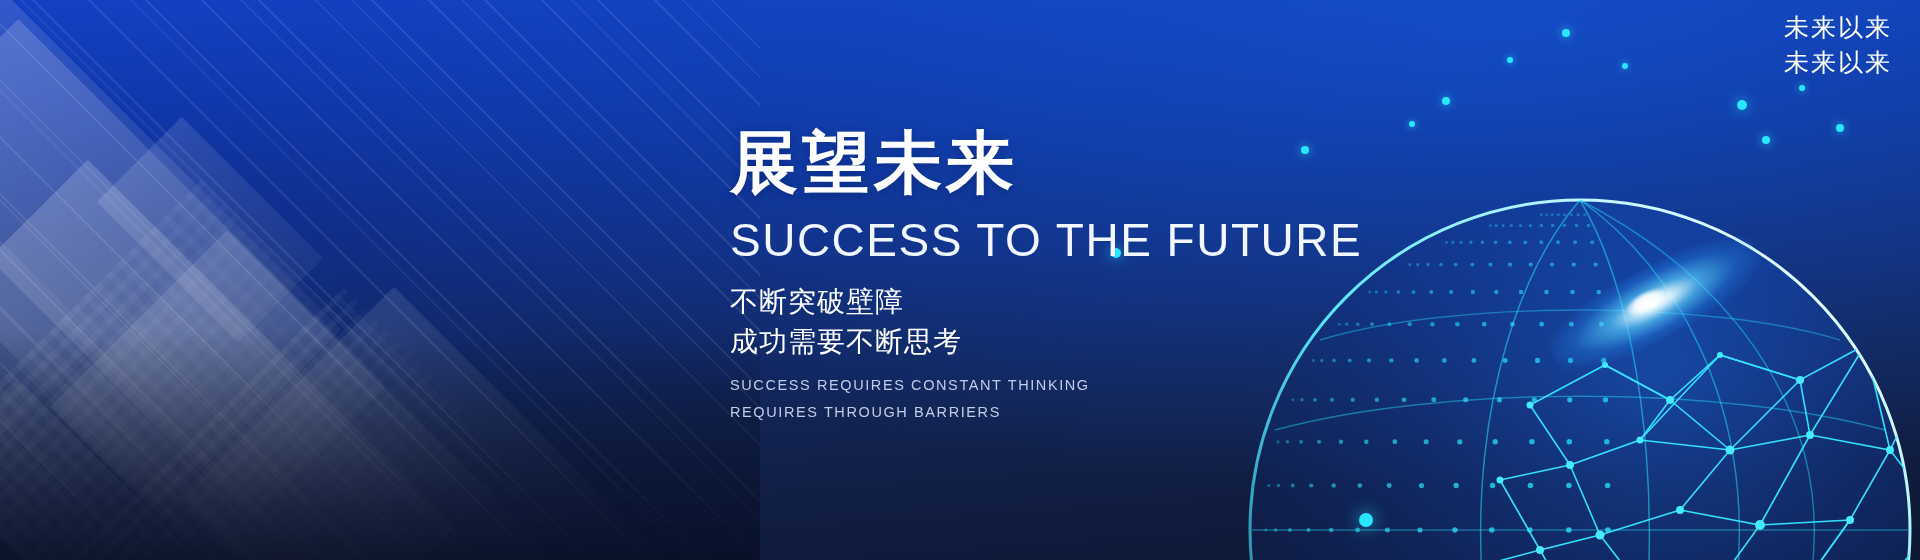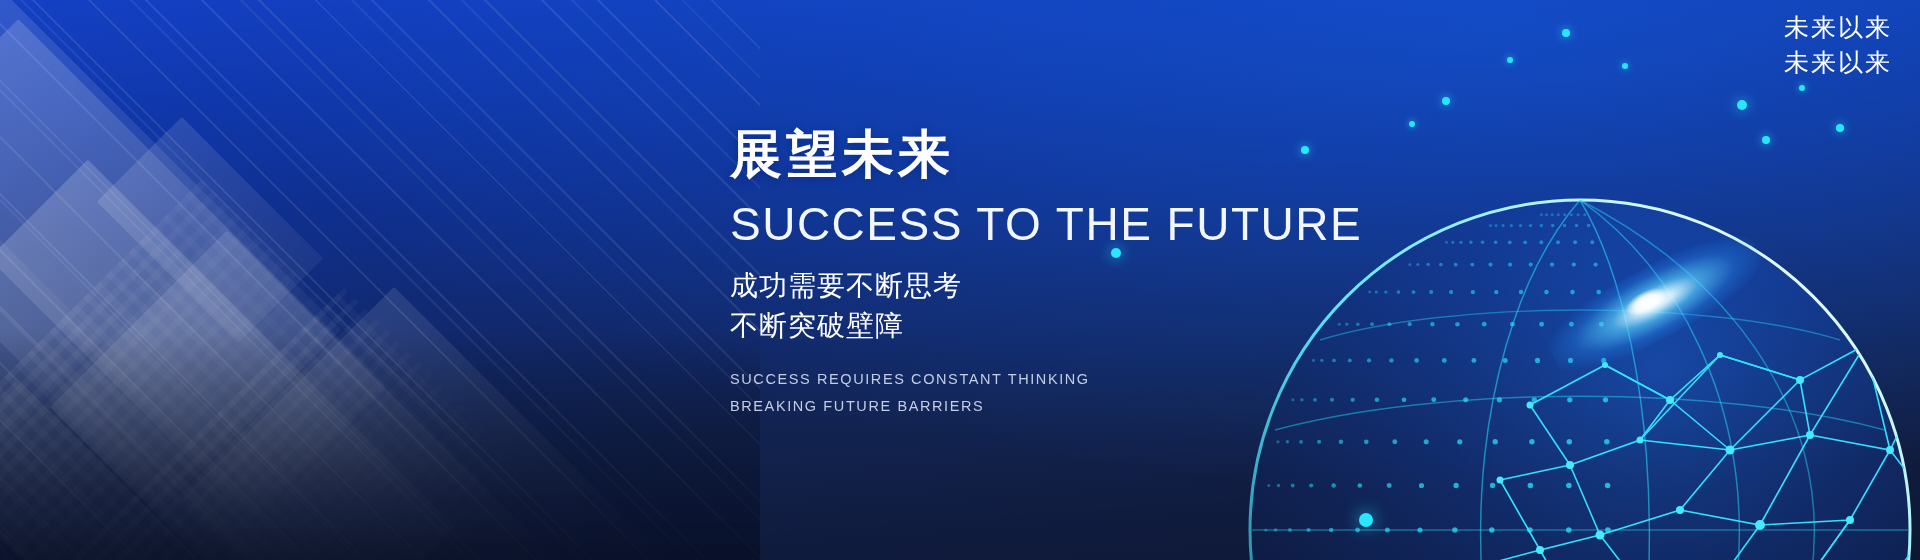--- a/index.html
+++ b/index.html
@@ -130,35 +130,35 @@
   .flare-core {
     position:absolute; left:425px; top:142px;
     width:42px; height:20px;
     background:radial-gradient(ellipse at center, #ffffff 0%, rgba(255,255,255,0.85) 40%, rgba(190,240,255,0) 75%);
     transform:rotate(-28deg);
   }
 
   
   .copy { position:absolute; left:730px; top:128px; }
   .headline {
-    font-size:52px; font-weight:bold; color:#ffffff;
+    font-size:68px; font-weight:bold; color:#ffffff;
     letter-spacing:4px; line-height:1.0;
     text-shadow:0 2px 10px rgba(0,20,80,0.35);
   }
   .subhead {
     margin-top:20px;
     font-size:46px; font-weight:300; color:#f2f6ff;
     letter-spacing:1.5px; line-height:1.05;
   }
   .cn-lines { margin-top:18px; }
   .cn-line {
     font-size:28px; font-weight:500; color:#ffffff;
     letter-spacing:1px; line-height:1.42;
   }
-  .en-lines { margin-top:20px; }
+  .en-lines { margin-top:10px; }
   .en-line {
     font-size:14.5px; font-weight:400; color:#c3cde6;
     letter-spacing:1.6px; line-height:1.85;
   }
 
   
   .corner {
     position:absolute; right:28px; top:10px;
     text-align:right;
   }
@@ -591,26 +591,26 @@
       <div class="spark" style="left: 1799px; top: 85px; width: 6px; height: 6px; box-shadow: rgba(41, 230, 255, 0.75) 0px 0px 7.5px;"></div>
       <div class="spark" style="left: 1836px; top: 124px; width: 8px; height: 8px; box-shadow: rgba(41, 230, 255, 0.75) 0px 0px 10px;"></div>
       <div class="spark" style="left: 1359px; top: 513px; width: 14px; height: 14px; box-shadow: rgba(41, 230, 255, 0.75) 0px 0px 17.5px;"></div>
       <div class="spark" style="left: 1622px; top: 63px; width: 6px; height: 6px; box-shadow: rgba(41, 230, 255, 0.75) 0px 0px 7.5px;"></div>
     </div>
 
   <div class="copy">
     <div class="headline">展望未来</div>
     <div class="subhead">SUCCESS TO THE FUTURE</div>
     <div class="cn-lines">
+      <div class="cn-line">不断突破壁障</div>
       <div class="cn-line">成功需要不断思考</div>
-      <div class="cn-line">不断突破壁障</div>
     </div>
     <div class="en-lines">
       <div class="en-line">SUCCESS REQUIRES CONSTANT THINKING</div>
-      <div class="en-line">BREAKING FUTURE BARRIERS</div>
+      <div class="en-line">REQUIRES THROUGH BARRIERS</div>
     </div>
   </div>
 
   <div class="corner">
     <div class="corner-line">未来以来</div>
     <div class="corner-line">未来以来</div>
   </div>
 
 </div>
 

